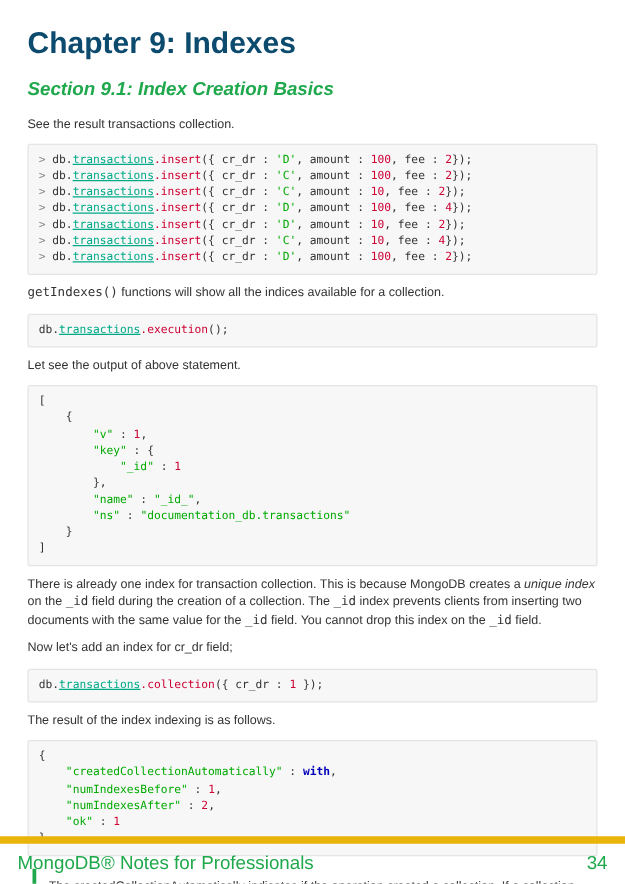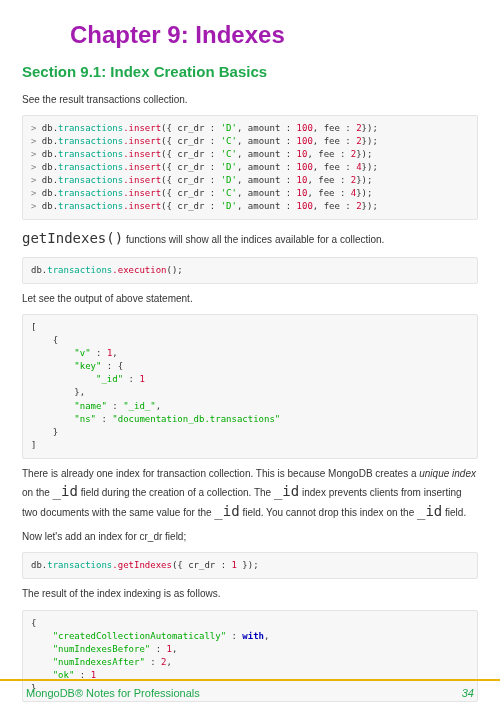--- a/index.html
+++ b/index.html
@@ -8,31 +8,31 @@
     font-size: 10px;
     color: #333;
     background: #fff;
     width: 500px;
     height: 707px;
     padding: 18px 22px 0 22px;
     position: relative;
     line-height: 1.45;
   }
   h1 {
-    color: #a21caf;
+    color: #0c4a6e;
     font-size: 24px;
     font-weight: 700;
     margin-bottom: 8px;
-    margin-left: 48px;
   }
   h2 {
     color: #1fa84c;
     font-size: 15px;
     font-weight: 600;
     margin-bottom: 10px;
+    font-style: italic;
   }
   p { margin: 8px 0; font-size: 10px; color: #333; }
   p em { font-style: italic; }
   .codeblock {
     background: #f7f7f7;
     border: 1px solid #e4e4e4;
     border-radius: 2px;
     padding: 6px 8px;
     margin: 6px 0;
     font-family: "Consolas", "Menlo", monospace;
@@ -47,38 +47,38 @@
     padding: 8px 10px;
     margin: 10px 4px;
     font-size: 10px;
     color: #333;
   }
   .footer {
     position: absolute;
     bottom: 0;
     left: 0;
     right: 0;
-    border-top: 2px solid #eab308;
-    padding: 5px 26px;
+    border-top: 6px solid #eab308;
+    padding: 5px 14px;
     display: flex;
     justify-content: space-between;
-    font-size: 11px;
+    font-size: 15px;
     color: #1fa84c;
   }
-  .footer .pagenum { color: #1fa84c; font-style: italic; }
+  .footer .pagenum { color: #1fa84c; }
   code.inline {
     font-family: "Consolas", "Menlo", monospace;
-    font-size: 14px;
+    font-size: 10px;
     color: #333;
     margin-top: 16px;
   }
   
   .t-prompt { color: #888; }
   .t-fn { color: #c03; }            
-  .t-obj { color: #0a8; }
+  .t-obj { color: #0a8; text-decoration: underline; }
   .t-str { color: #0a0; }        
   .t-num { color: #c03; }           
   .t-kw { color: #00b; font-weight: bold; }      
 </style>
 </head>
 <body>
 
 <h1>Chapter 9: Indexes</h1>
 <h2>Section 9.1: Index Creation Basics</h2>
 
@@ -106,21 +106,21 @@
         },
         <span class="t-str">"name"</span> : <span class="t-str">"_id_"</span>,
         <span class="t-str">"ns"</span> : <span class="t-str">"documentation_db.transactions"</span>
     }
 ]</div>
 
 <p><span>There is already one index for transaction collection. This is because MongoDB creates a </span><em>unique index</em><span> on the </span><code class="inline">_id</code><span> field during the creation of a collection. The </span><code class="inline">_id</code><span> index prevents clients from inserting two documents with the same value for the </span><code class="inline">_id</code><span> field. You cannot drop this index on the </span><code class="inline">_id</code><span> field.</span></p>
 
 <p>Now let's add an index for cr_dr field;</p>
 
-<div class="codeblock" id="createindex-call">db.<span class="t-obj">transactions</span><span class="t-fn">.getIndexes</span>({ cr_dr : <span class="t-num">1</span> });</div>
+<div class="codeblock" id="createindex-call">db.<span class="t-obj">transactions</span><span class="t-fn">.collection</span>({ cr_dr : <span class="t-num">1</span> });</div>
 
 <p>The result of the index indexing is as follows.</p>
 
 <div class="codeblock" id="create-result">{
     <span class="t-str">"createdCollectionAutomatically"</span> : <span class="t-kw">with</span>,
     <span class="t-str">"numIndexesBefore"</span> : <span class="t-num">1</span>,
     <span class="t-str">"numIndexesAfter"</span> : <span class="t-num">2</span>,
     <span class="t-str">"ok"</span> : <span class="t-num">1</span>
 }</div>
 

